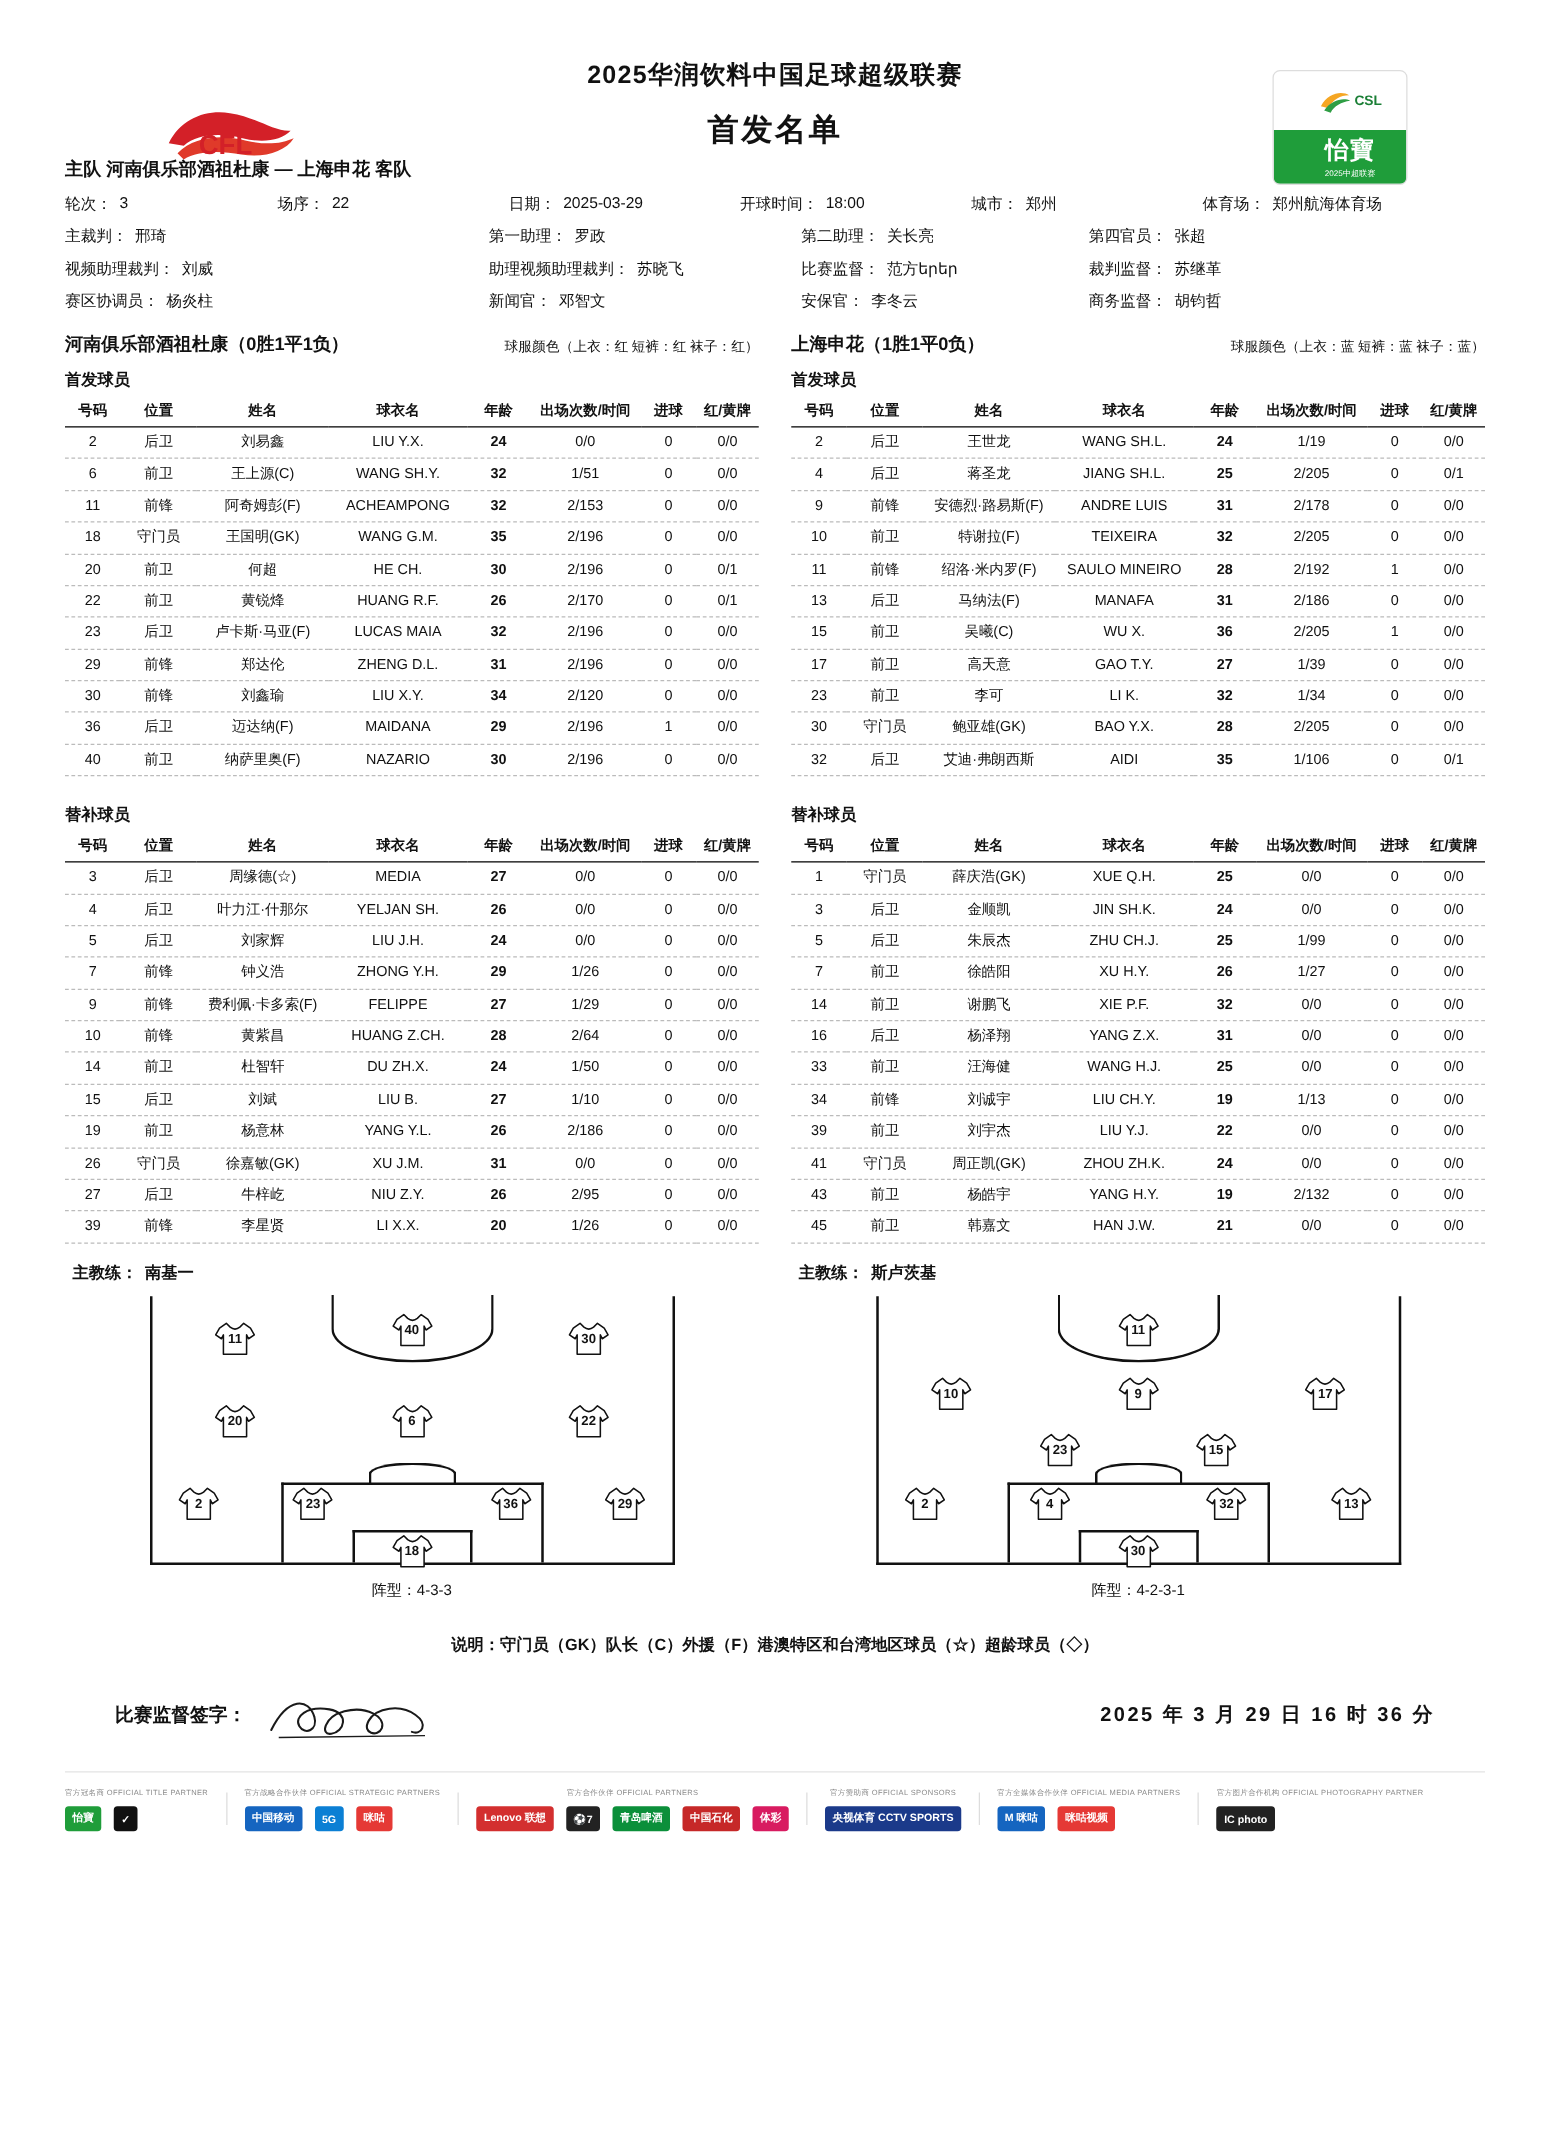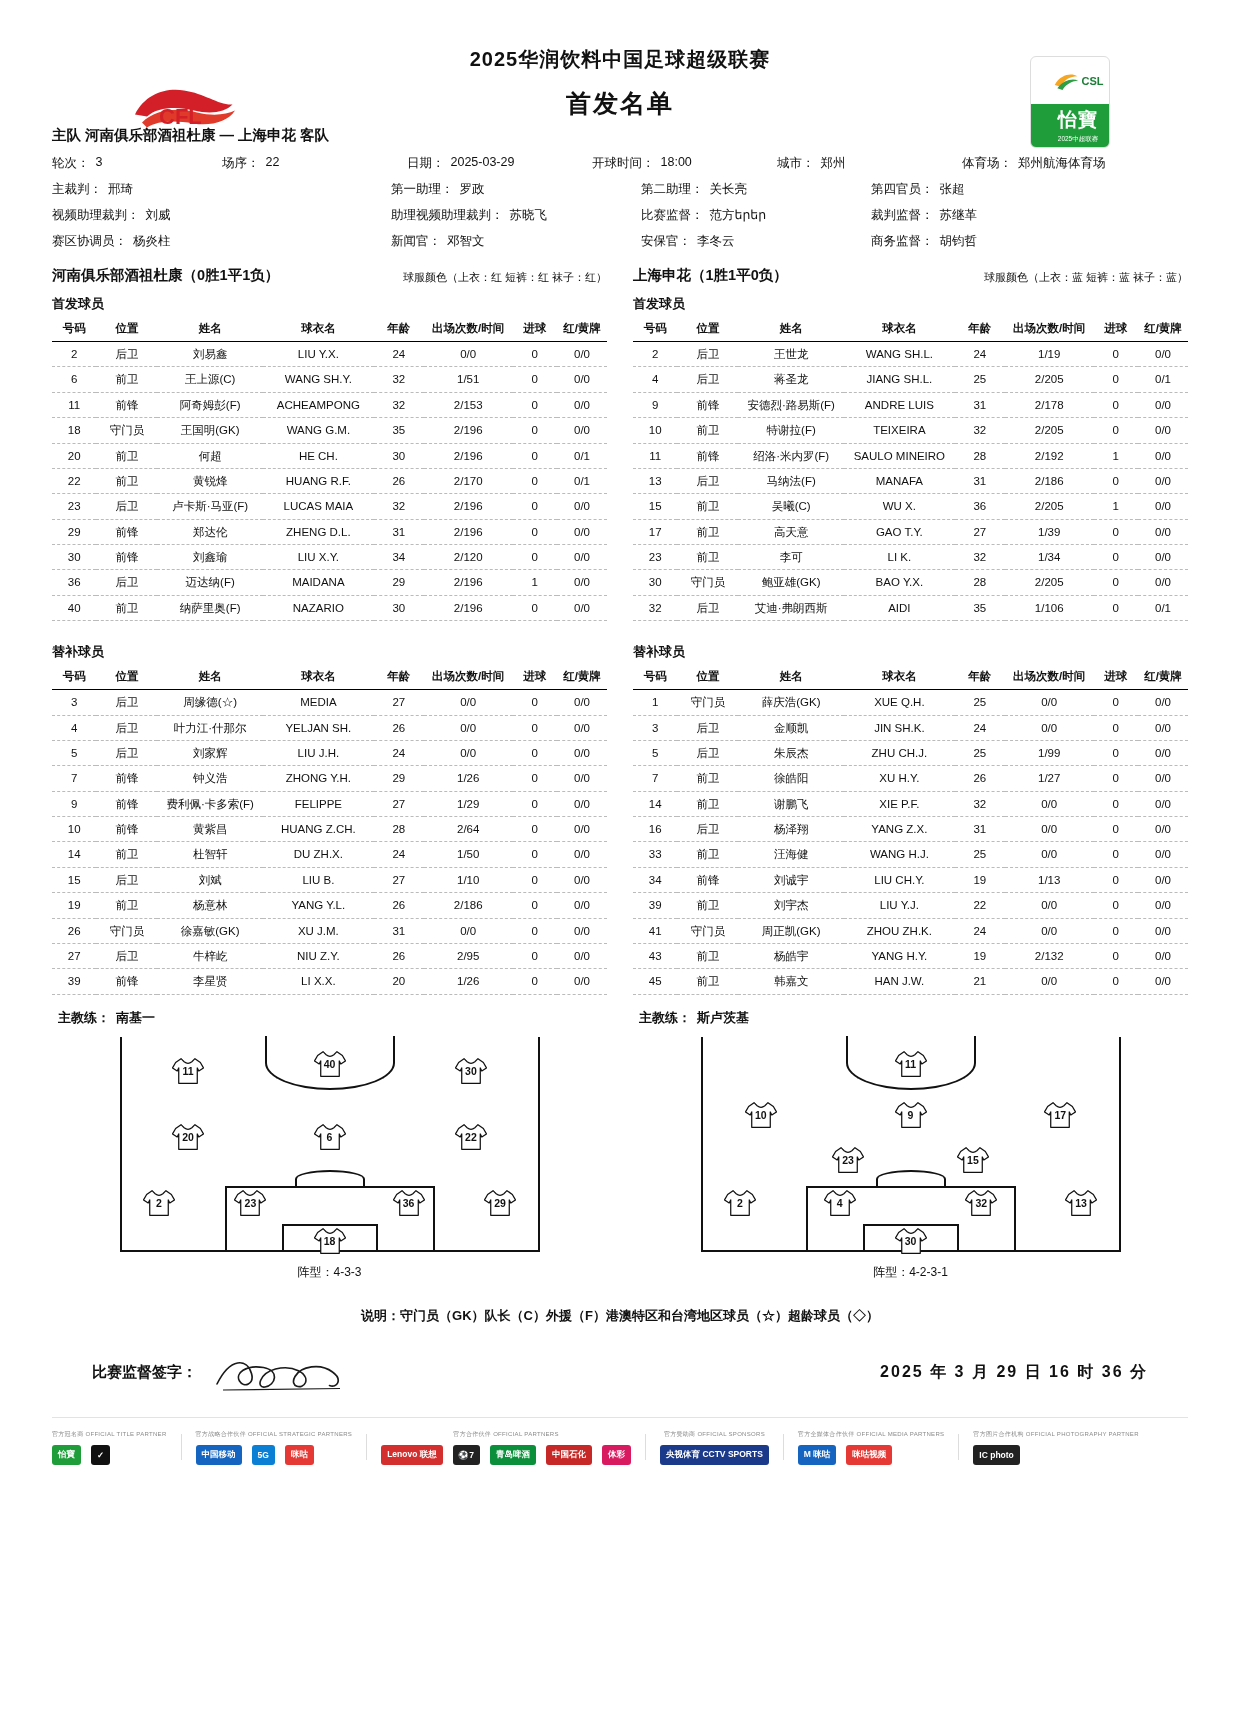--- a/index.html
+++ b/index.html
@@ -16,21 +16,21 @@
   
   .header { position:relative; height:120px; padding-top:46px; }
   .title-wrap { text-align:center; }
   .title-main { font-size:20px; font-weight:bold; letter-spacing:1px; }
   .title-sub { font-size:25px; font-weight:bold; margin-top:14px; letter-spacing:2px; }
 
   .cfl-logo { position:absolute; left:78px; top:78px; width:110px; height:58px; }
   .cfl-logo svg { width:110px; height:58px; }
 
   .csl-logo {
-    position:absolute; right:78px; top:56px; width:80px; height:92px;
+    position:absolute; right:62px; top:56px; width:108px; height:92px;
     border-radius:6px; overflow:hidden;
     background:linear-gradient(#ffffff 0 52%, #1f9d3a 52% 100%);
     border:1px solid #ddd;
     display:flex; flex-direction:column; align-items:center;padding-left:16px;
   }
   .csl-top { height:48px; display:flex; align-items:center; gap:3px; }
   .csl-swoosh { width:26px; height:22px; }
   .csl-text { font-size:11px; font-weight:bold; color:#1b7f36; }
   .csl-bot { flex:1; width:100%; color:#fff; text-align:center; }
   .csl-brand { font-size:19px; font-weight:bold; margin-top:2px; letter-spacing:1px; }
@@ -45,36 +45,36 @@
   .meta-val { margin-left:6px; }
 
   .r1 .c1 { width:170px; } .r1 .c2 { width:185px; }
   .rj .c1 { width:300px; } .rj .c2 { width:250px;margin-left:39px; } .rj .c3 { width:230px; } .rj .c4 { width:240px; }
 
   
   .teams { display:flex; margin-top:16px; gap:26px; }
   .team { width:563px; }
   .team-head { display:flex; justify-content:space-between; align-items:flex-end; margin-bottom:10px; }
   .team-name { font-size:14.5px; font-weight:bold; }
-  .kit { font-size:11px; }
+  .kit { font-size:11px;font-family:Liberation Serif, serif; }
 
   .sect-title { font-size:13px; font-weight:bold; margin:8px 0 4px; }
 
   table.lineup { width:100%; border-collapse:collapse; font-size:11.5px; }
   table.lineup th {
     font-weight:bold; font-size:11.5px; padding:4px 0 5px; text-align:center;
     border-bottom:1px solid #000;
   }
   table.lineup td {
     text-align:center; padding:5px 0; border-bottom:1px dashed #bbb;
     line-height:1.25;
   }
   table.lineup tr:last-child td { border-bottom:1px dashed #bbb; }
   .col-no { width:8%; } .col-pos { width:11%; } .col-name { width:19%; }
-  .col-jersey { width:20%; } .col-age { width:9%; } .col-app { width:16%; }
+  .col-jersey { width:20%; } .col-age { width:9%;font-weight:bold; } .col-app { width:16%; }
   .col-goal { width:8%; } .col-card { width:9%; }
 
   .coach { font-size:13px; font-weight:bold; margin-top:14px; }
   .coach span { font-weight:bold; margin-left:6px; }
 
   
   .pitches { display:flex; gap:26px; margin-top:10px; }
   .pitch-wrap { width:563px; display:flex; flex-direction:column; align-items:center; }
   .pitch {
     position:relative; width:420px; height:215px;

